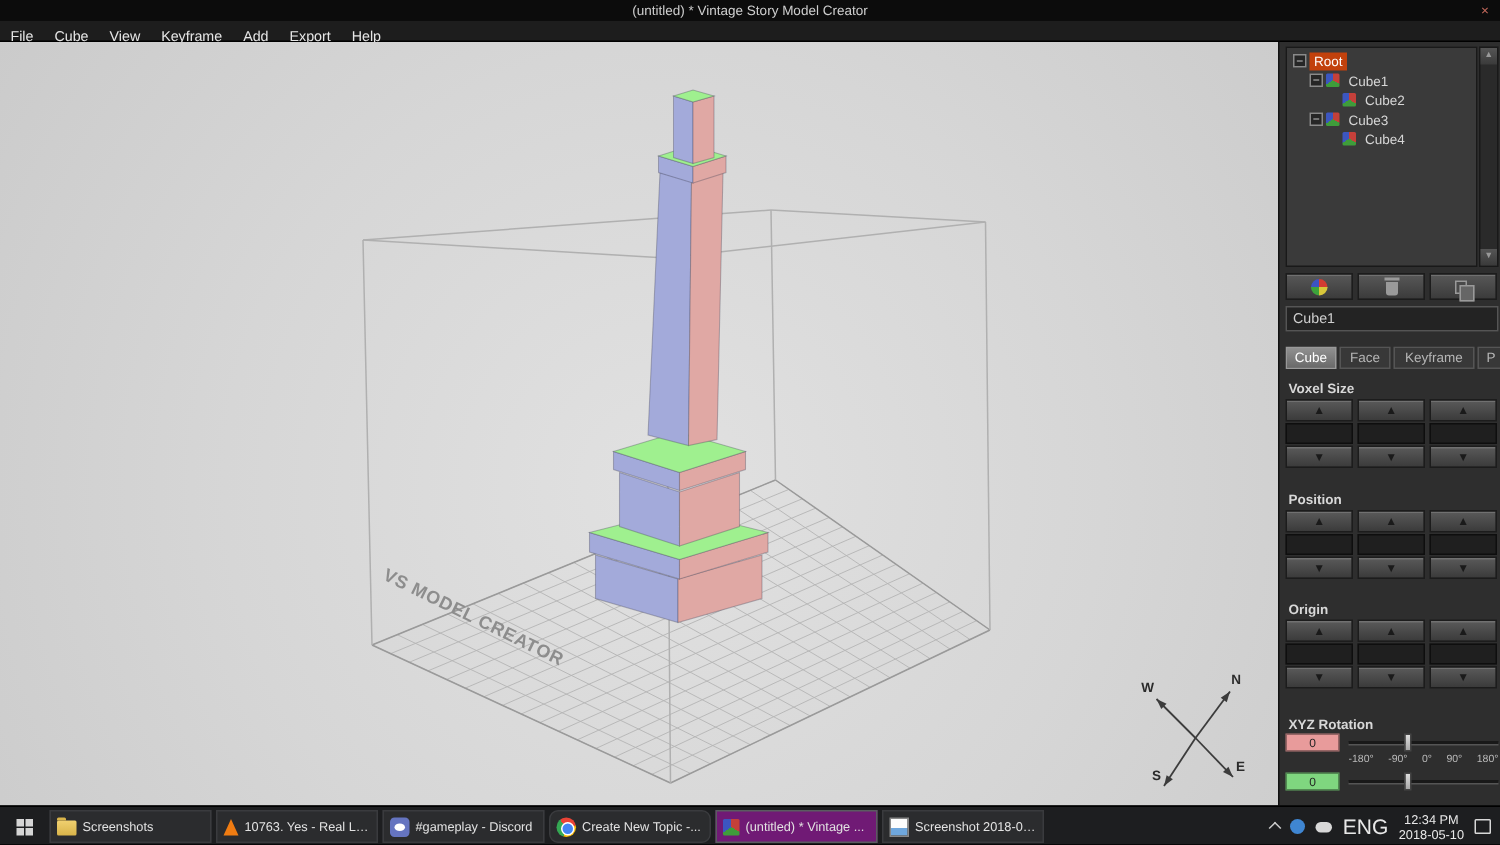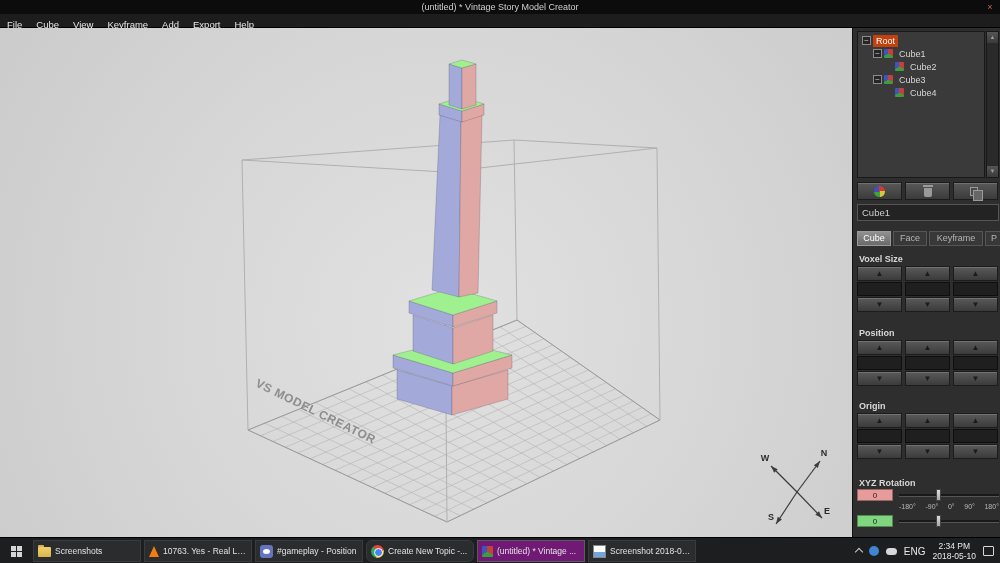--- a/index.html
+++ b/index.html
@@ -72,21 +72,21 @@
   .ic-discord::before{content:"";position:absolute;left:3px;top:4px;width:7px;height:5px;background:#fff;border-radius:50%}
   .ic-chrome{border-radius:50%;background:conic-gradient(from -40deg,#ea4335 0 33%,#fbbc05 33% 66%,#34a853 66% 100%)}
   .ic-chrome::before{content:"";position:absolute;left:3px;top:3px;width:7px;height:7px;border-radius:50%;background:#4285f4;border:1.5px solid #fff}
   .ic-cube{width:11px;height:11px;background:conic-gradient(#c4403a 0 33%,#3f9c3b 33% 66%,#3c56c0 66% 100%);border-radius:1px}
   .ic-photo{background:linear-gradient(#fdfdfd 0 55%,#6fa7dd 55% 100%);border:1px solid #888}
 
   .tray{position:absolute;right:0;top:0;height:26px;display:flex;align-items:center;gap:7px;padding-right:6px}
   .chev{width:6px;height:6px;border-left:1.5px solid #ccc;border-top:1.5px solid #ccc;transform:rotate(45deg);margin-top:2px;cursor:pointer}
   .tray-ic1{width:10px;height:10px;border-radius:50%;background:#3f86d2;cursor:pointer}
   .tray-ic2{width:11px;height:7px;border-radius:4px;background:#d8d8d8;cursor:pointer}
-  .tray-lang{font-size:10px;color:#e8e8e8;cursor:pointer}
+  .tray-lang{font-size:14px;color:#e8e8e8;cursor:pointer}
   .tray-clock{font-size:8.5px;color:#e8e8e8;text-align:center;line-height:10px;cursor:pointer}
   .tray-ac{width:11px;height:10px;border:1.5px solid #d8d8d8;border-radius:1px;cursor:pointer}
 </style>
 </head>
 <body>
 
 <div id="app">
 
   <div class="titlebar">
     <span>(untitled) * Vintage Story Model Creator</span>
@@ -324,41 +324,41 @@
         <div class="tb-app" style="left: 33px;">
           <span class="ic ic-folder"></span>
           <span class="tb-label">Screenshots</span>
         </div>
         <div class="tb-app" style="left: 144px;">
           <span class="ic ic-vlc"></span>
           <span class="tb-label">10763. Yes - Real Lo...</span>
         </div>
         <div class="tb-app" style="left: 255px;">
           <span class="ic ic-discord"></span>
-          <span class="tb-label">#gameplay - Position</span>
+          <span class="tb-label">#gameplay - Discord</span>
         </div>
         <div class="tb-app" style="left: 366px; border-radius: 6px;">
           <span class="ic ic-chrome"></span>
           <span class="tb-label">Create New Topic -...</span>
         </div>
         <div class="tb-app active" style="left: 477px;">
           <span class="ic ic-cube"></span>
           <span class="tb-label">(untitled) * Vintage ...</span>
         </div>
         <div class="tb-app" style="left: 588px;">
           <span class="ic ic-photo"></span>
           <span class="tb-label">Screenshot 2018-05...</span>
         </div>
       </div>
     <div class="tray">
       <span class="chev"></span>
       <span class="tray-ic1"></span>
       <span class="tray-ic2"></span>
       <span class="tray-lang">ENG</span>
       <span class="tray-clock">
-        <div>2:34 PM</div>
+        <div>12:34 PM</div>
         <div>2018-05-10</div>
       </span>
       <span class="tray-ac"></span>
     </div>
   </div>
 
 </div>
 
 </body></html>

